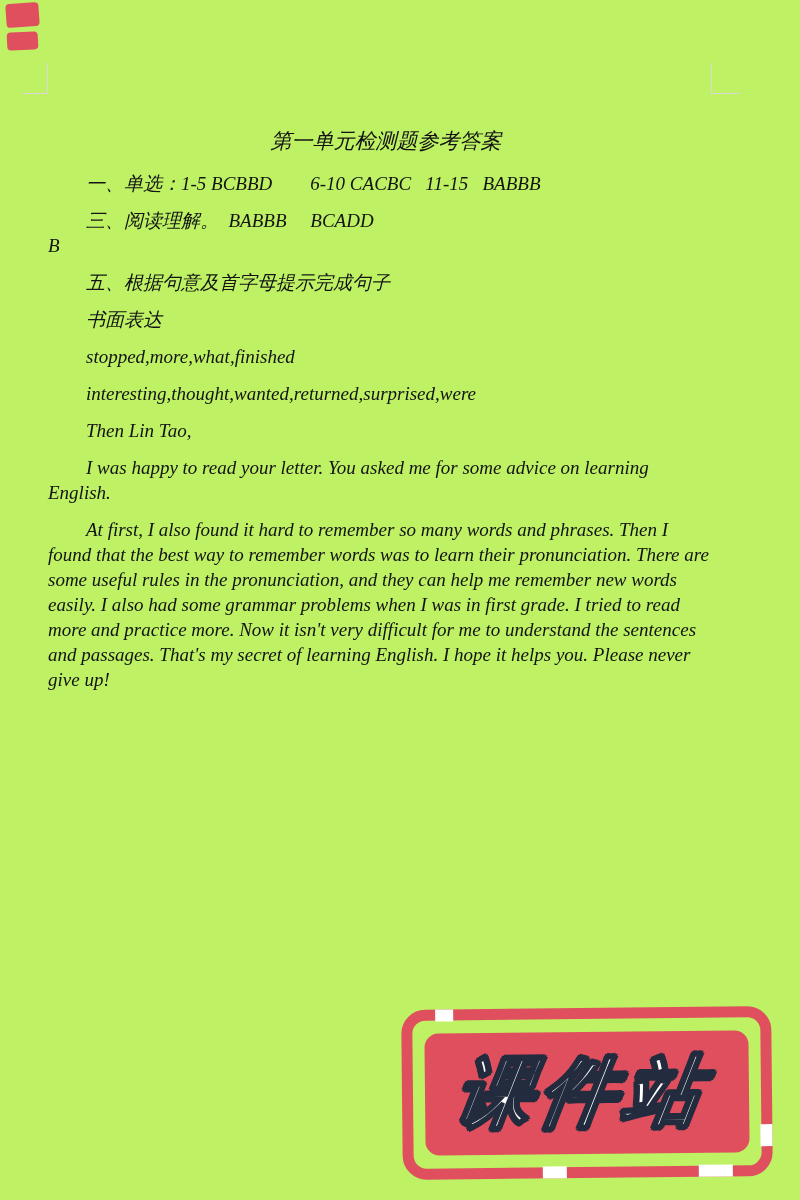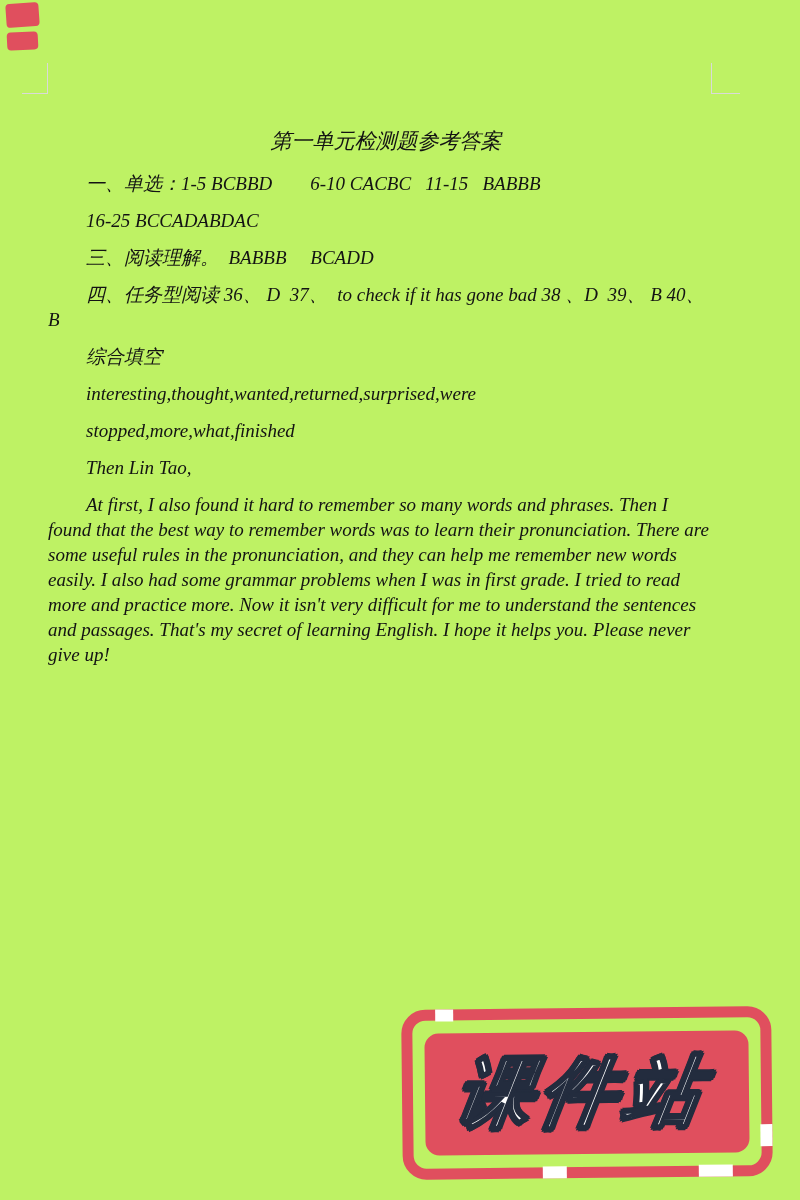--- a/index.html
+++ b/index.html
@@ -127,28 +127,28 @@
   <div class="edge-mark-1"></div>
   <div class="edge-mark-2"></div>
 
   <div class="crop-left"></div>
   <div class="crop-right"></div>
 
   <div class="content">
     <h1 class="title">第一单元检测题参考答案</h1>
     <div>
         <p class="line">一、单选：1-5 BCBBD        6-10 CACBC   11-15   BABBB</p>
-        <p class="line">16-25 BCCADABDAC</p>
         <p class="line">三、阅读理解。  BABBB     BCADD</p>
-        <p class="line">四、任务型阅读 36、 D  37、  to check if it has gone bad 38 、D  39、 B 40、</p>
         <p class="line cont">B</p>
-        <p class="line">综合填空</p>
+        <p class="line">五、根据句意及首字母提示完成句子</p>
+        <p class="line">书面表达</p>
+        <p class="line">stopped,more,what,finished</p>
         <p class="line">interesting,thought,wanted,returned,surprised,were</p>
-        <p class="line">stopped,more,what,finished</p>
         <p class="line">Then Lin Tao,</p>
+        <p class="line">I was happy to read your letter. You asked me for some advice on learning English.</p>
         <p class="line">At first, I also found it hard to remember so many words and phrases. Then I found that the best way to remember words was to learn their pronunciation. There are some useful rules in the pronunciation, and they can help me remember new words easily. I also had some grammar problems when I was in first grade. I tried to read more and practice more. Now it isn't very difficult for me to understand the sentences and passages. That's my secret of learning English. I hope it helps you. Please never give up!</p>
       </div>
   </div>
 
   <div class="stamp">
     <div class="stamp-frame"></div>
     <div class="stamp-notch notch-b1"></div>
     <div class="stamp-notch notch-b2"></div>
     <div class="stamp-notch notch-r1"></div>
     <div class="stamp-notch notch-t1"></div>

